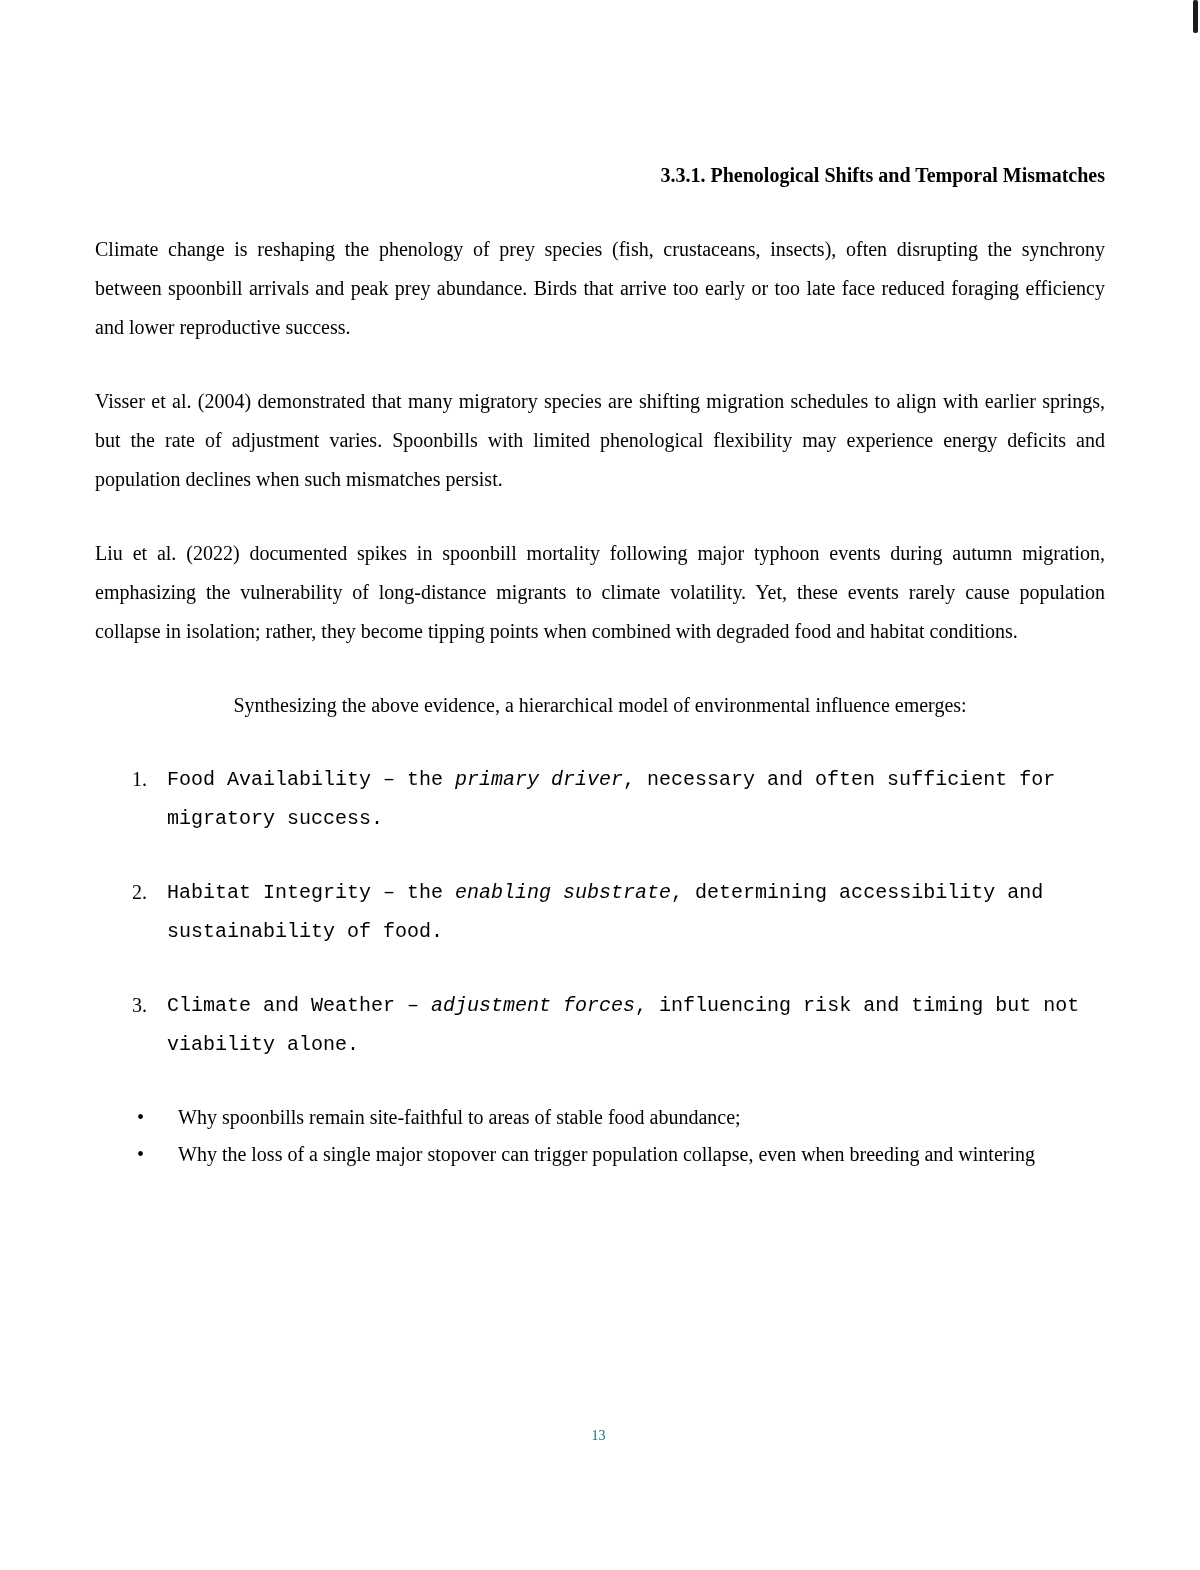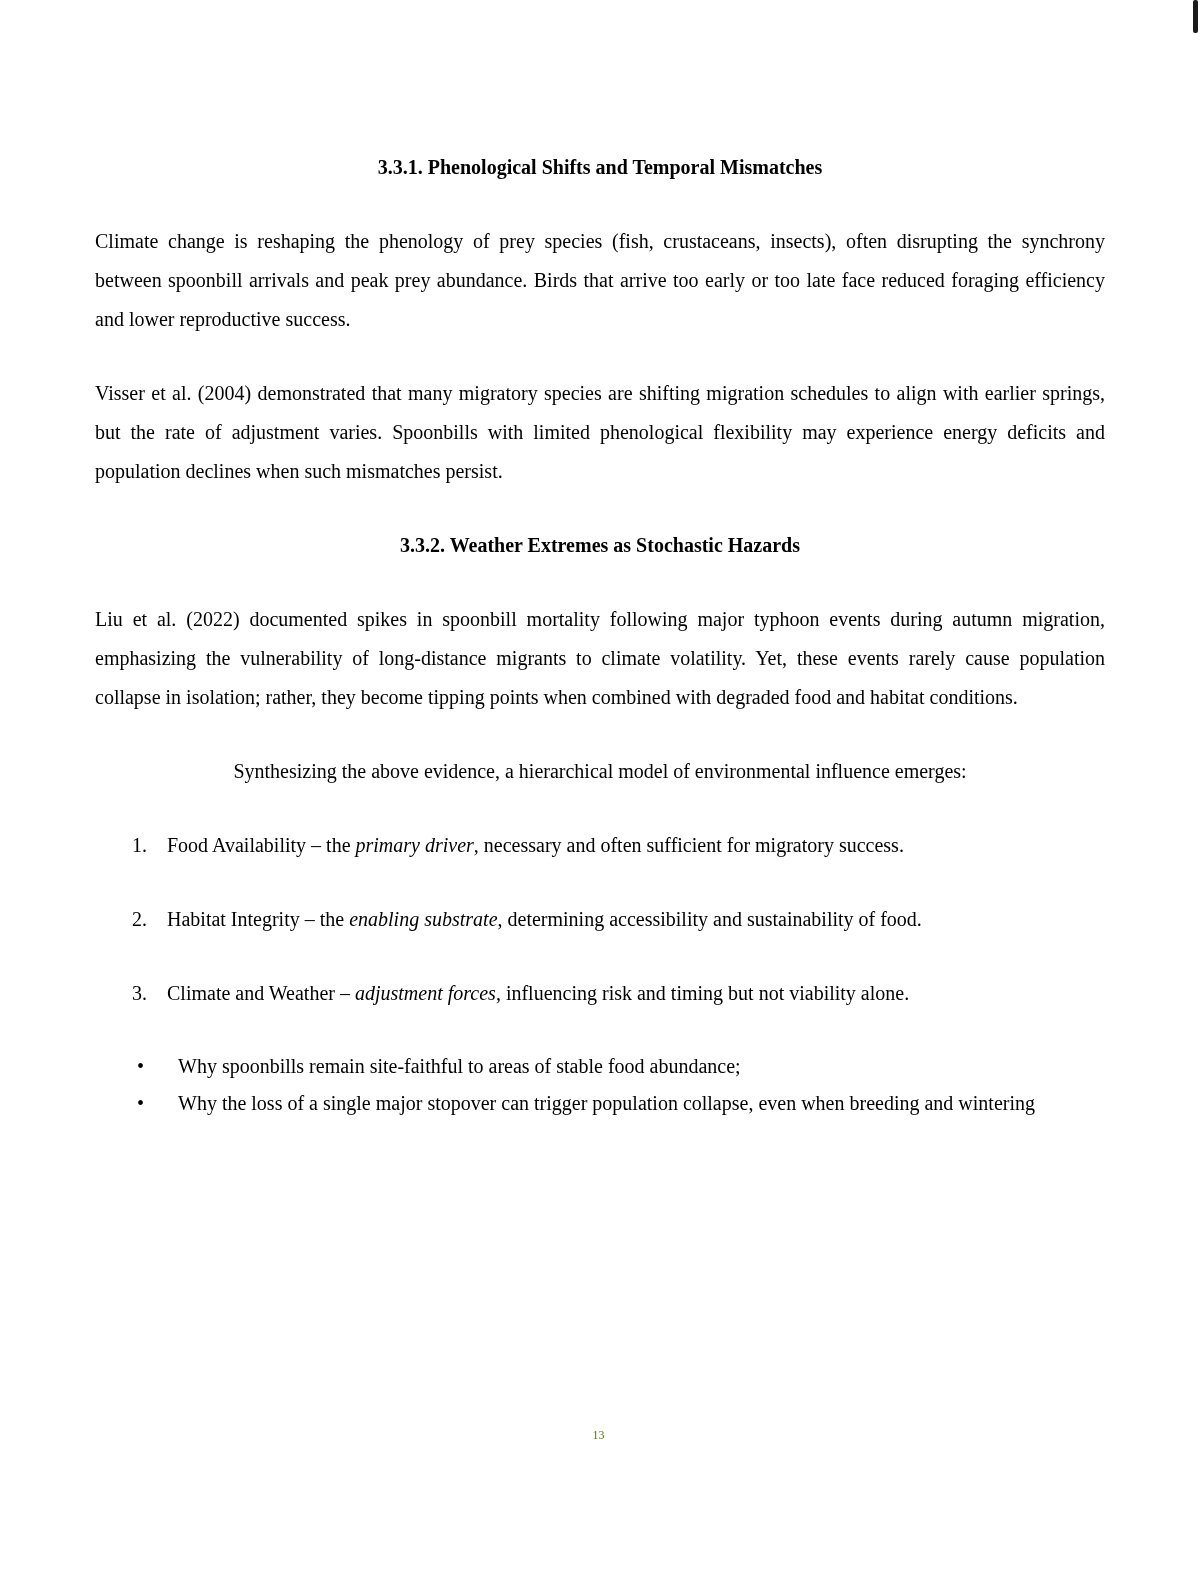--- a/index.html
+++ b/index.html
@@ -19,22 +19,22 @@
   .content {
     position: absolute;
     left: 95px;
     top: 140px;
     width: 1010px;
   }
   .heading {
     font-weight: bold;
     font-size: 20px;
     line-height: 39px;
-    margin: 8px 0 35px 0;
-    text-align: center;
+    margin: 16px 0 35px 0;
+    text-align: right;
   }
   .para {
     font-size: 20px;
     line-height: 39px;
     text-align: justify;
     margin: 12px 0 35px 0;
   }
   .para.left {
     text-align: center;
   }
@@ -47,20 +47,21 @@
     line-height: 39px;
     margin: 0 0 35px 0;
     padding-left: 37px;
   }
   .olist-num {
     flex: 0 0 35px;
     width: 35px;
   }
   .olist-text {
     flex: 1 1 auto;
+    font-family: Liberation Mono, monospace;
   }
   .italic {
     font-style: italic;
   }
   .ulist {
     margin: 0;
   }
   .ulist-item {
     display: flex;
     font-size: 20px;
@@ -73,23 +74,23 @@
   }
   .ulist-text {
     flex: 1 1 auto;
   }
   .page-number {
     position: absolute;
     left: 0;
     right: 3px;
     top: 1428px;
     text-align: center;
-    font-size: 12px;
+    font-size: 14px;
     font-family: "Liberation Serif", "DejaVu Serif", serif;
-    color: #4d7c0f;
+    color: #0f766e;
   }
   .scroll-fragment {
     position: absolute;
     right: 2px;
     top: 0;
     width: 5px;
     height: 33px;
     background: #1b1b1b;
     border-radius: 2px;
   }
@@ -102,21 +103,20 @@
   <div class="scroll-fragment"></div>
 
   <div class="content">
 
     <div class="heading">3.3.1. Phenological Shifts and Temporal Mismatches</div>
 
     <p class="para">Climate change is reshaping the phenology of prey species (fish, crustaceans, insects), often disrupting the synchrony between spoonbill arrivals and peak prey abundance. Birds that arrive too early or too late face reduced foraging efficiency and lower reproductive success.</p>
 
     <p class="para">Visser et al. (2004) demonstrated that many migratory species are shifting migration schedules to align with earlier springs, but the rate of adjustment varies. Spoonbills with limited phenological flexibility may experience energy deficits and population declines when such mismatches persist.</p>
 
-    <div class="heading">3.3.2. Weather Extremes as Stochastic Hazards</div>
 
 
     <p class="para">Liu et al. (2022) documented spikes in spoonbill mortality following major typhoon events during autumn migration, emphasizing the vulnerability of long-distance migrants to climate volatility. Yet, these events rarely cause population collapse in isolation; rather, they become tipping points when combined with degraded food and habitat conditions.</p>
 
 
     <p class="para left">Synthesizing the above evidence, a hierarchical model of environmental influence emerges:</p>
 
     <div class="olist">
       <div class="olist-item">
         <span class="olist-num">1.</span>

